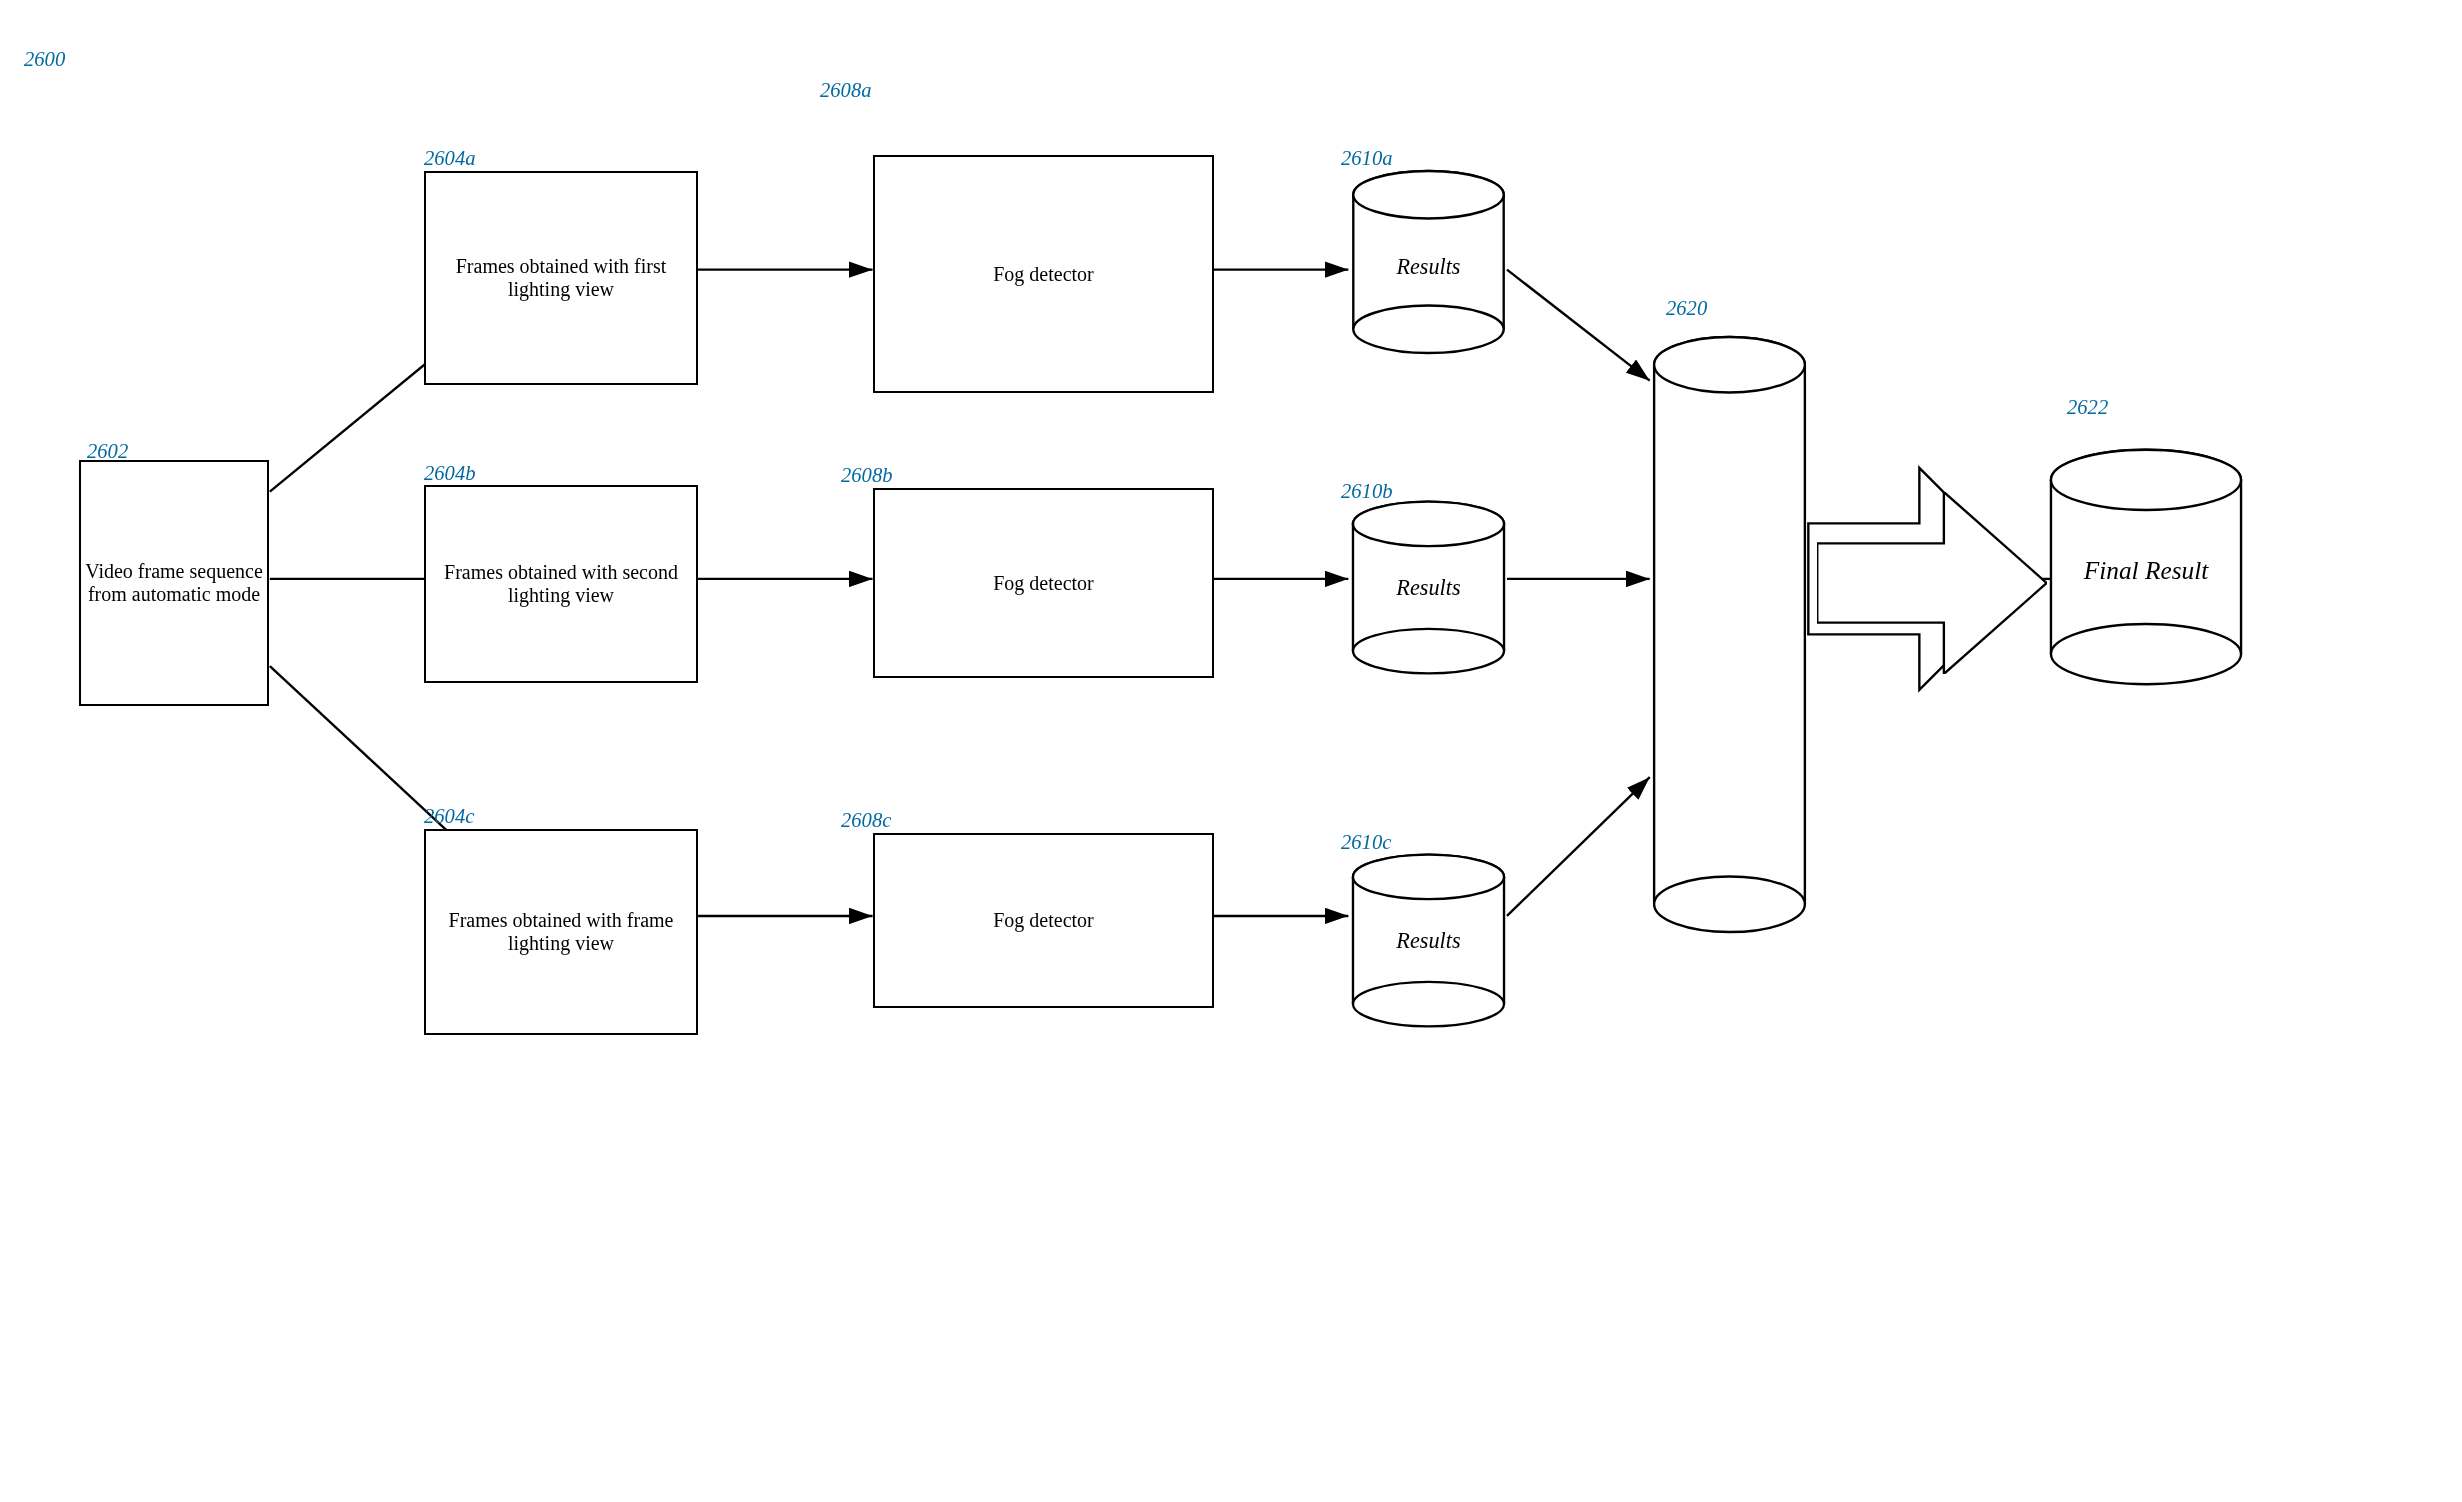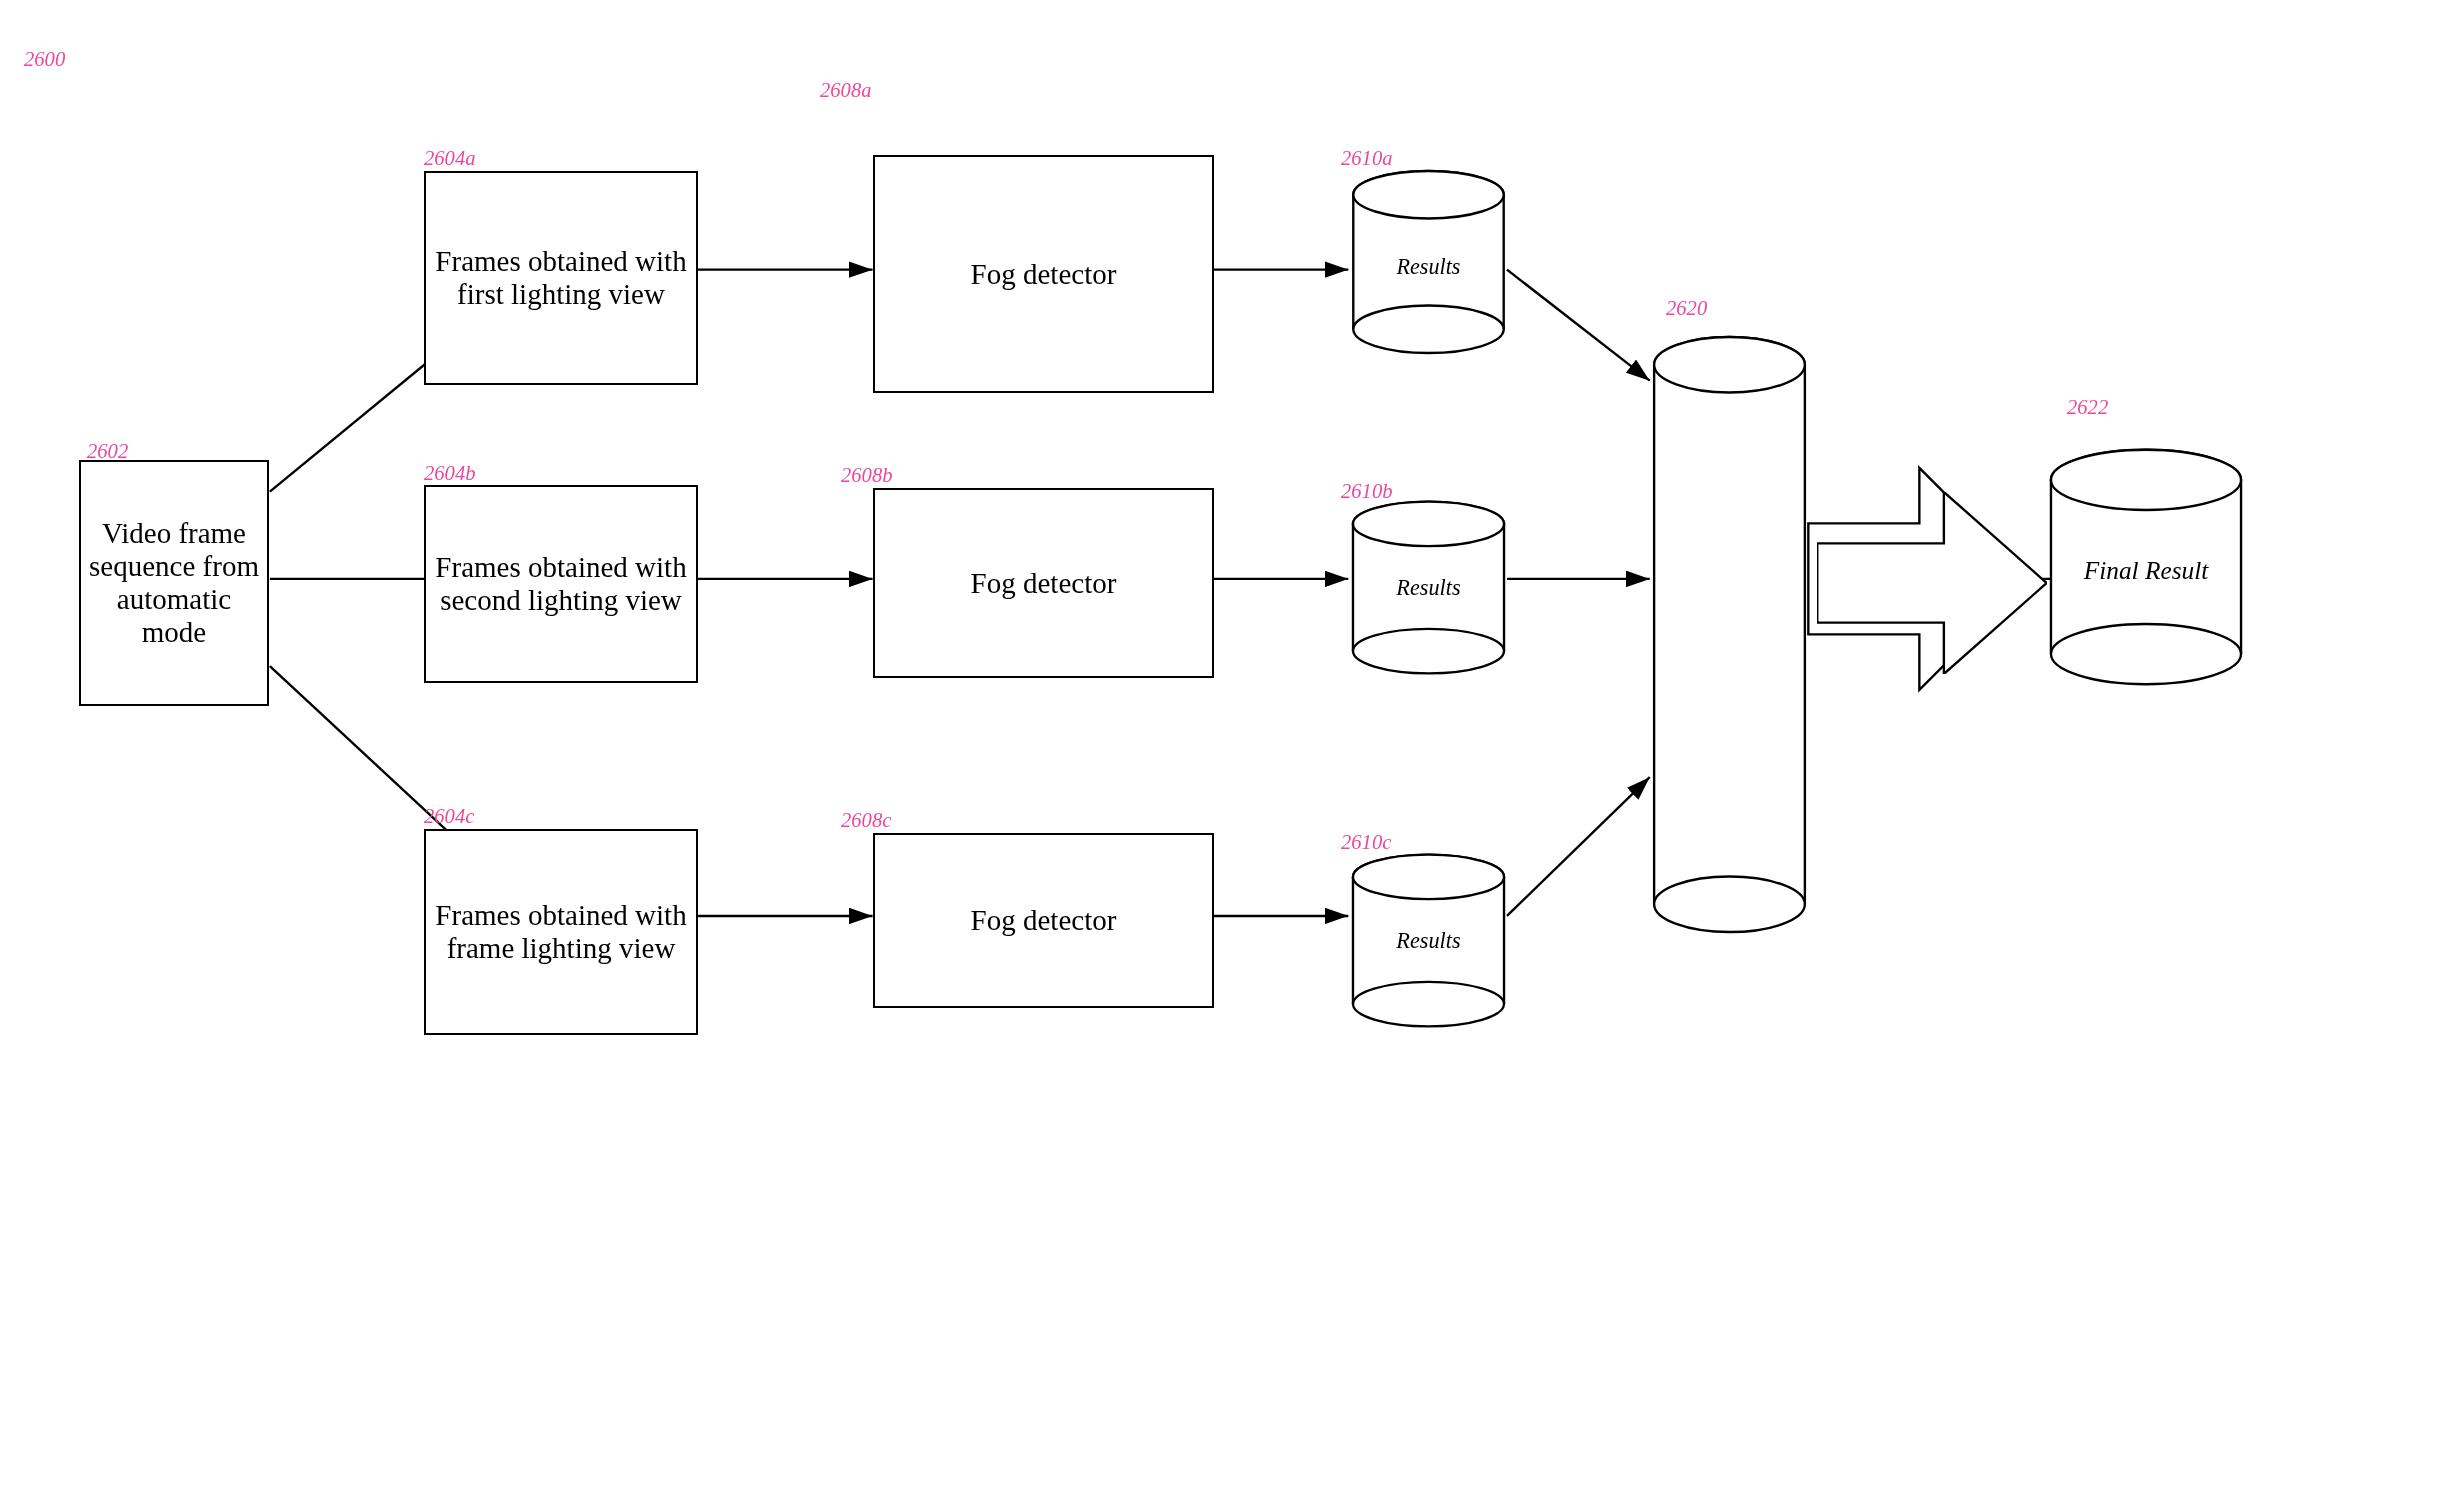--- a/index.html
+++ b/index.html
@@ -21,35 +21,35 @@
 
     
     .box {
       position: absolute;
       border: 2.4px solid #000;
       background: #fff;
       display: flex;
       align-items: center;
       justify-content: center;
       text-align: center;
-      font-size: 29px;
+      font-size: 20px;
     }
 
     svg.arrow-svg {
       position: absolute;
       top: 0; left: 0;
       width: 100%;
       height: 100%;
       pointer-events: none;
     }
 
     .ref-label {
       position: absolute;
       font-size: 20.6px;
-      color: #ec4899;
+      color: #0369a1;
       font-style: italic;
     }
   </style>
 </head>
 <body>
 
 <div class="diagram-container">
 
   <svg class="arrow-svg" viewBox="0 0 3104 1894" xmlns="http://www.w3.org/2000/svg">
     <defs>

